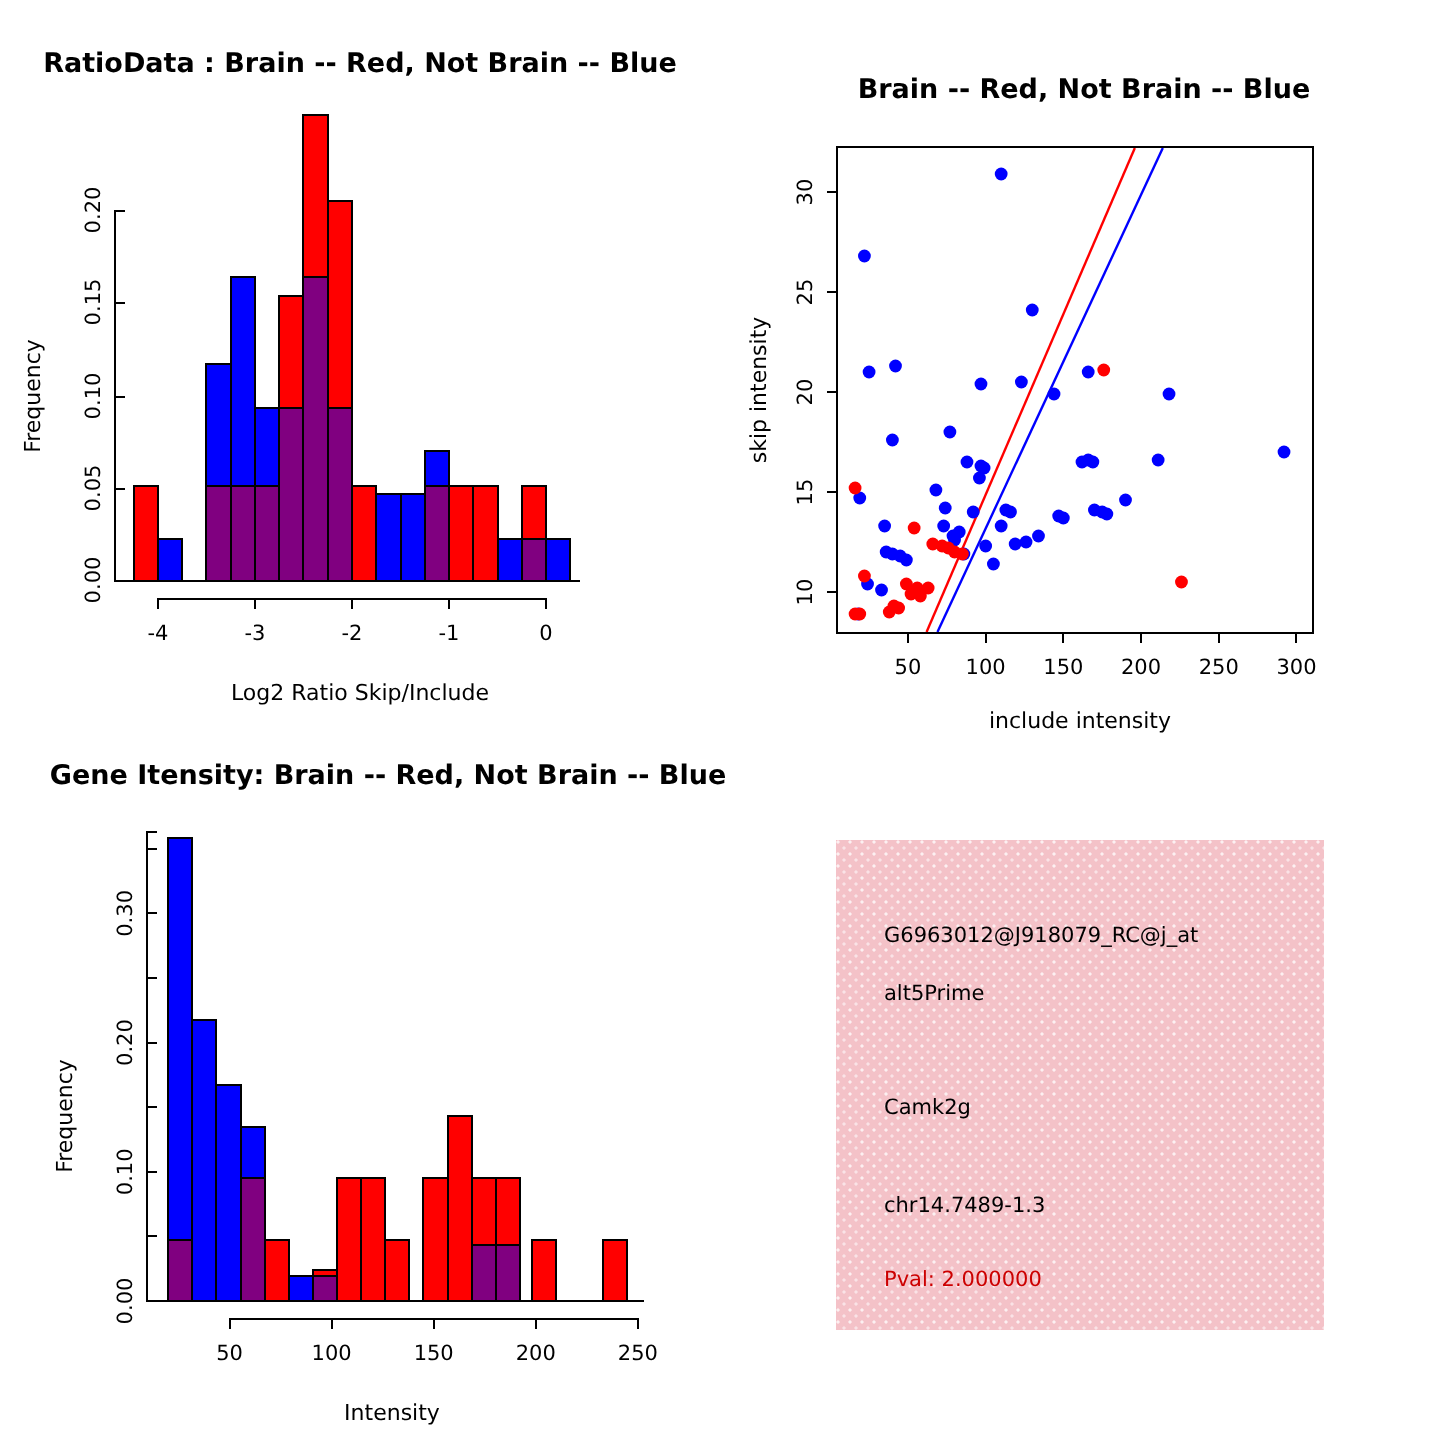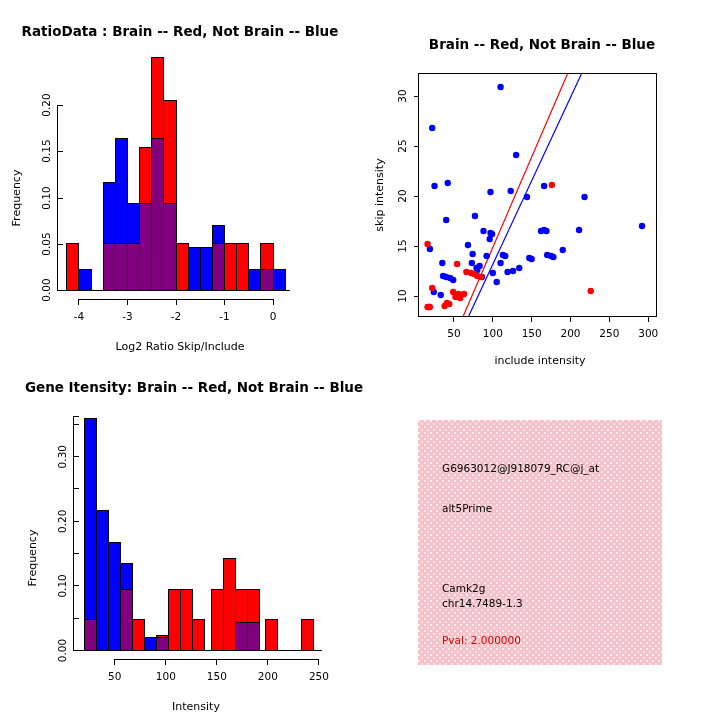--- a/index.html
+++ b/index.html
@@ -76,22 +76,22 @@
   }
   .info-line {
     position: absolute;
     left: 24px;
     font-family: "DejaVu Sans", sans-serif;
     font-size: 10.5px;
     color: #000000;
     white-space: nowrap;
   }
   #info-line-0 { top: 42px;  }
-  #info-line-1 { top: 82px;  }
-  #info-line-2 { top: 128px; margin-top: 34px; }
+  #info-line-1 { top: 71px;  }
+  #info-line-2 { top: 128px; }
   #info-line-3 { top: 177px; }
   #info-line-4 { top: 214px; color: #cc0000; }
 </style>
 </head>
 <body>
 
 <div class="panel" id="panel-ratio-hist">
   <svg width="360" height="360" viewBox="0 0 360 360">
     <text class="plot-title" x="180" y="36">RatioData : Brain -- Red, Not Brain -- Blue</text>
 

